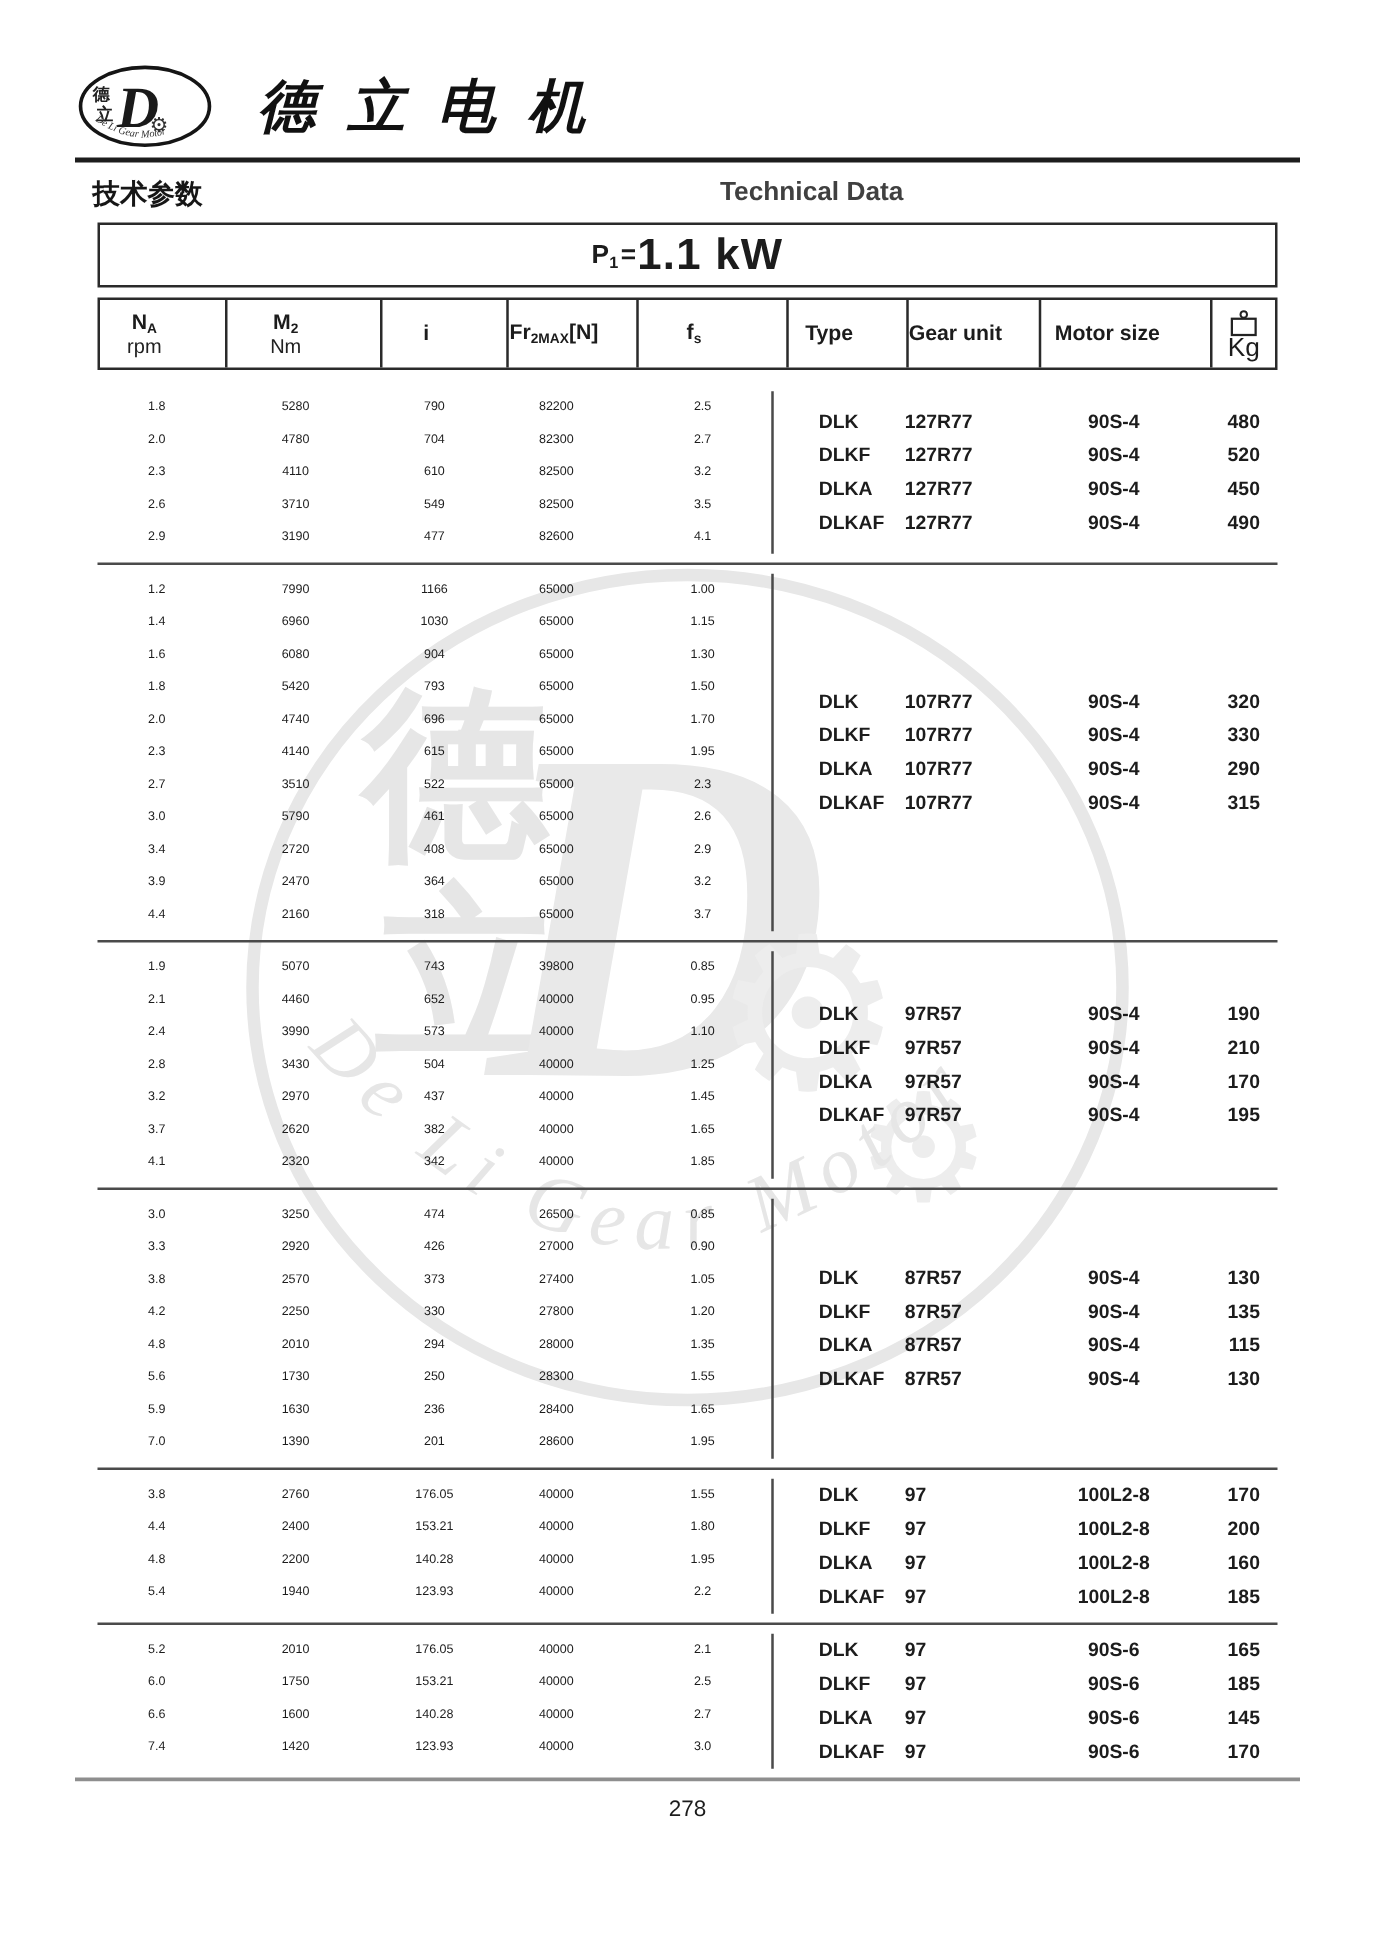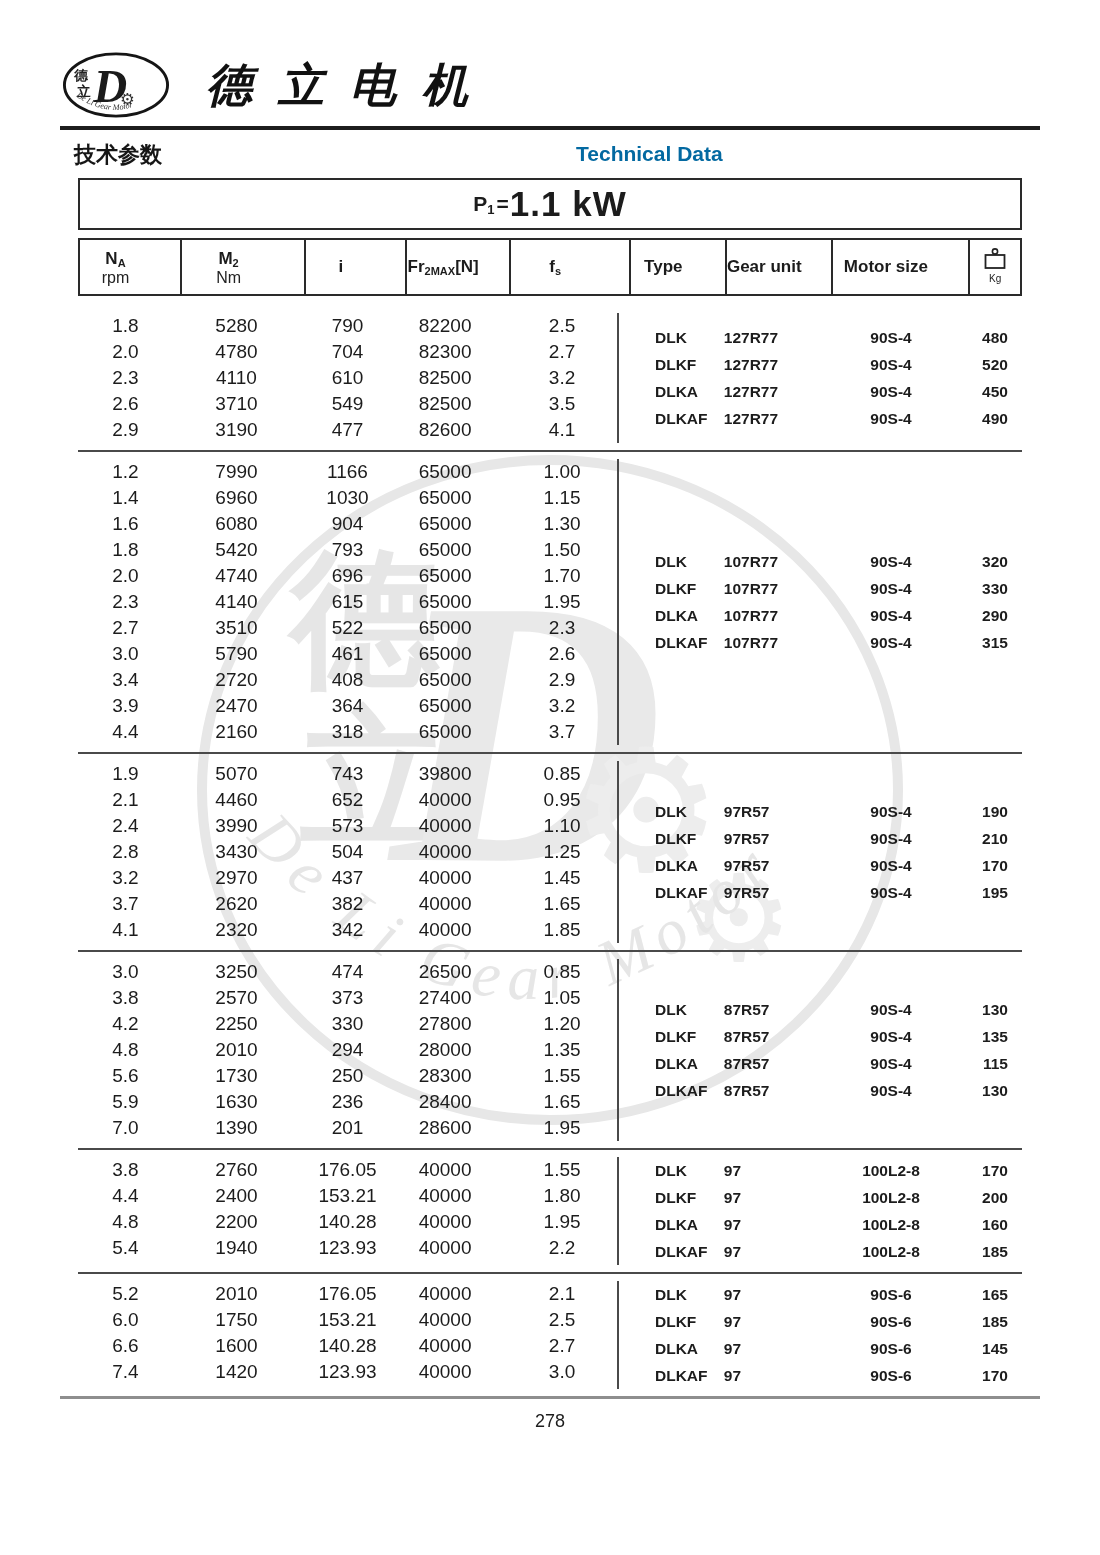--- a/index.html
+++ b/index.html
@@ -27,21 +27,21 @@
     font-family: "Liberation Serif", serif;
     font-weight: bold; font-style: italic;
     font-size: 46px; letter-spacing: 26px;
     margin-left: 34px; color: #111; white-space: nowrap;
   }
   .top-rule { height: 4px; background: #1d1d1d; margin-top: 4px; }
 
   
   .title-row { position: relative; height: 30px; margin-top: 10px; }
   .title-cn { position: absolute; left: 14px; top: 0; font-size: 22px; font-weight: bold; color: #161616; }
-  .title-en { position: absolute; left: 516px; top: 2px; font-size: 21px; font-weight: bold; color: #0369a1; }
+  .title-en { position: absolute; left: 516px; top: 2px; font-size: 21px; font-weight: bold; color: #404040; }
 
   
   .power-box {
     margin: 8px 18px 0; height: 52px;
     border: 2px solid #2a2a2a;
     display: flex; align-items: center; justify-content: center;
   }
   .p-sym  { font-size: 21px; font-weight: bold; }
   .p-sub  { font-size: 13px; font-weight: bold; position: relative; top: 5px; }
   .p-eq   { font-size: 21px; font-weight: bold; margin: 0 1px 0 2px; }
@@ -60,28 +60,28 @@
   }
   .hcell:first-child { border-left: none; }
   .hc1 { width: 10.1%; } .hc2 { width: 13.5%; } .hc3 { width: 10.1%; }
   .hc4 { width: 10.6%; } .hc5 { width: 12.9%; } .hc6 { width: 9.5%; }
   .hc7 { width: 10.6%; } .hc8 { width: 15.4%; } .hc9 { width: 7.3%; }
   .h-main { font-weight: bold; font-size: 17px; line-height: 20px; white-space: nowrap; }
   .h-sub  { font-size: 11px; font-weight: bold; position: relative; top: 3px; }
   .h-unit { font-size: 16px; line-height: 16px; color: #222; }
   .h-unit:empty { display: none; }
   .kg-icon { display: block; margin-bottom: 1px; }
-  .h-kg-label { font-size: 10px; line-height: 16px; }
+  .h-kg-label { font-size: 21px; line-height: 16px; }
 
   
   .tbody { margin: 10px 18px 0; }
   .tsection { display: flex; border-bottom: 2px solid #4a4a4a; padding: 7px 0; align-items: stretch; }
   .tsection:last-child { border-bottom: none; }
   .sec-left { width: 57.1%; }
-  .drow { display: flex; line-height: 26px; font-size: 19px; }
+  .drow { display: flex; line-height: 26px; font-size: 10px; }
   .drow span { display: block; text-align: center; }
   .c-na { width: 17.6%; } .c-m2 { width: 23.6%; } .c-i { width: 17.6%; }
   .c-fr { width: 18.6%; } .c-fs { width: 22.6%; padding-left: 12px; }
   .sec-right {
     width: 42.9%; border-left: 2px solid #4a4a4a;
     display: flex; flex-direction: column; justify-content: center; font-weight: bold;
   }
   .mrow { display: flex; line-height: 27px; font-size: 15.5px; }
   .mrow span { display: block; }
   .m-type { width: 26%; padding-left: 36px; text-align: left; }
@@ -465,20 +465,27 @@
   <section class="tsection">
     <div class="sec-left">
   <div class="drow">
     <span class="c-na">3.0</span>
     <span class="c-m2">3250</span>
     <span class="c-i">474</span>
     <span class="c-fr">26500</span>
     <span class="c-fs">0.85</span>
   </div>
 
+  <div class="drow">
+    <span class="c-na">3.3</span>
+    <span class="c-m2">2920</span>
+    <span class="c-i">426</span>
+    <span class="c-fr">27000</span>
+    <span class="c-fs">0.90</span>
+  </div>
 
   <div class="drow">
     <span class="c-na">3.8</span>
     <span class="c-m2">2570</span>
     <span class="c-i">373</span>
     <span class="c-fr">27400</span>
     <span class="c-fs">1.05</span>
   </div>
 
   <div class="drow">

